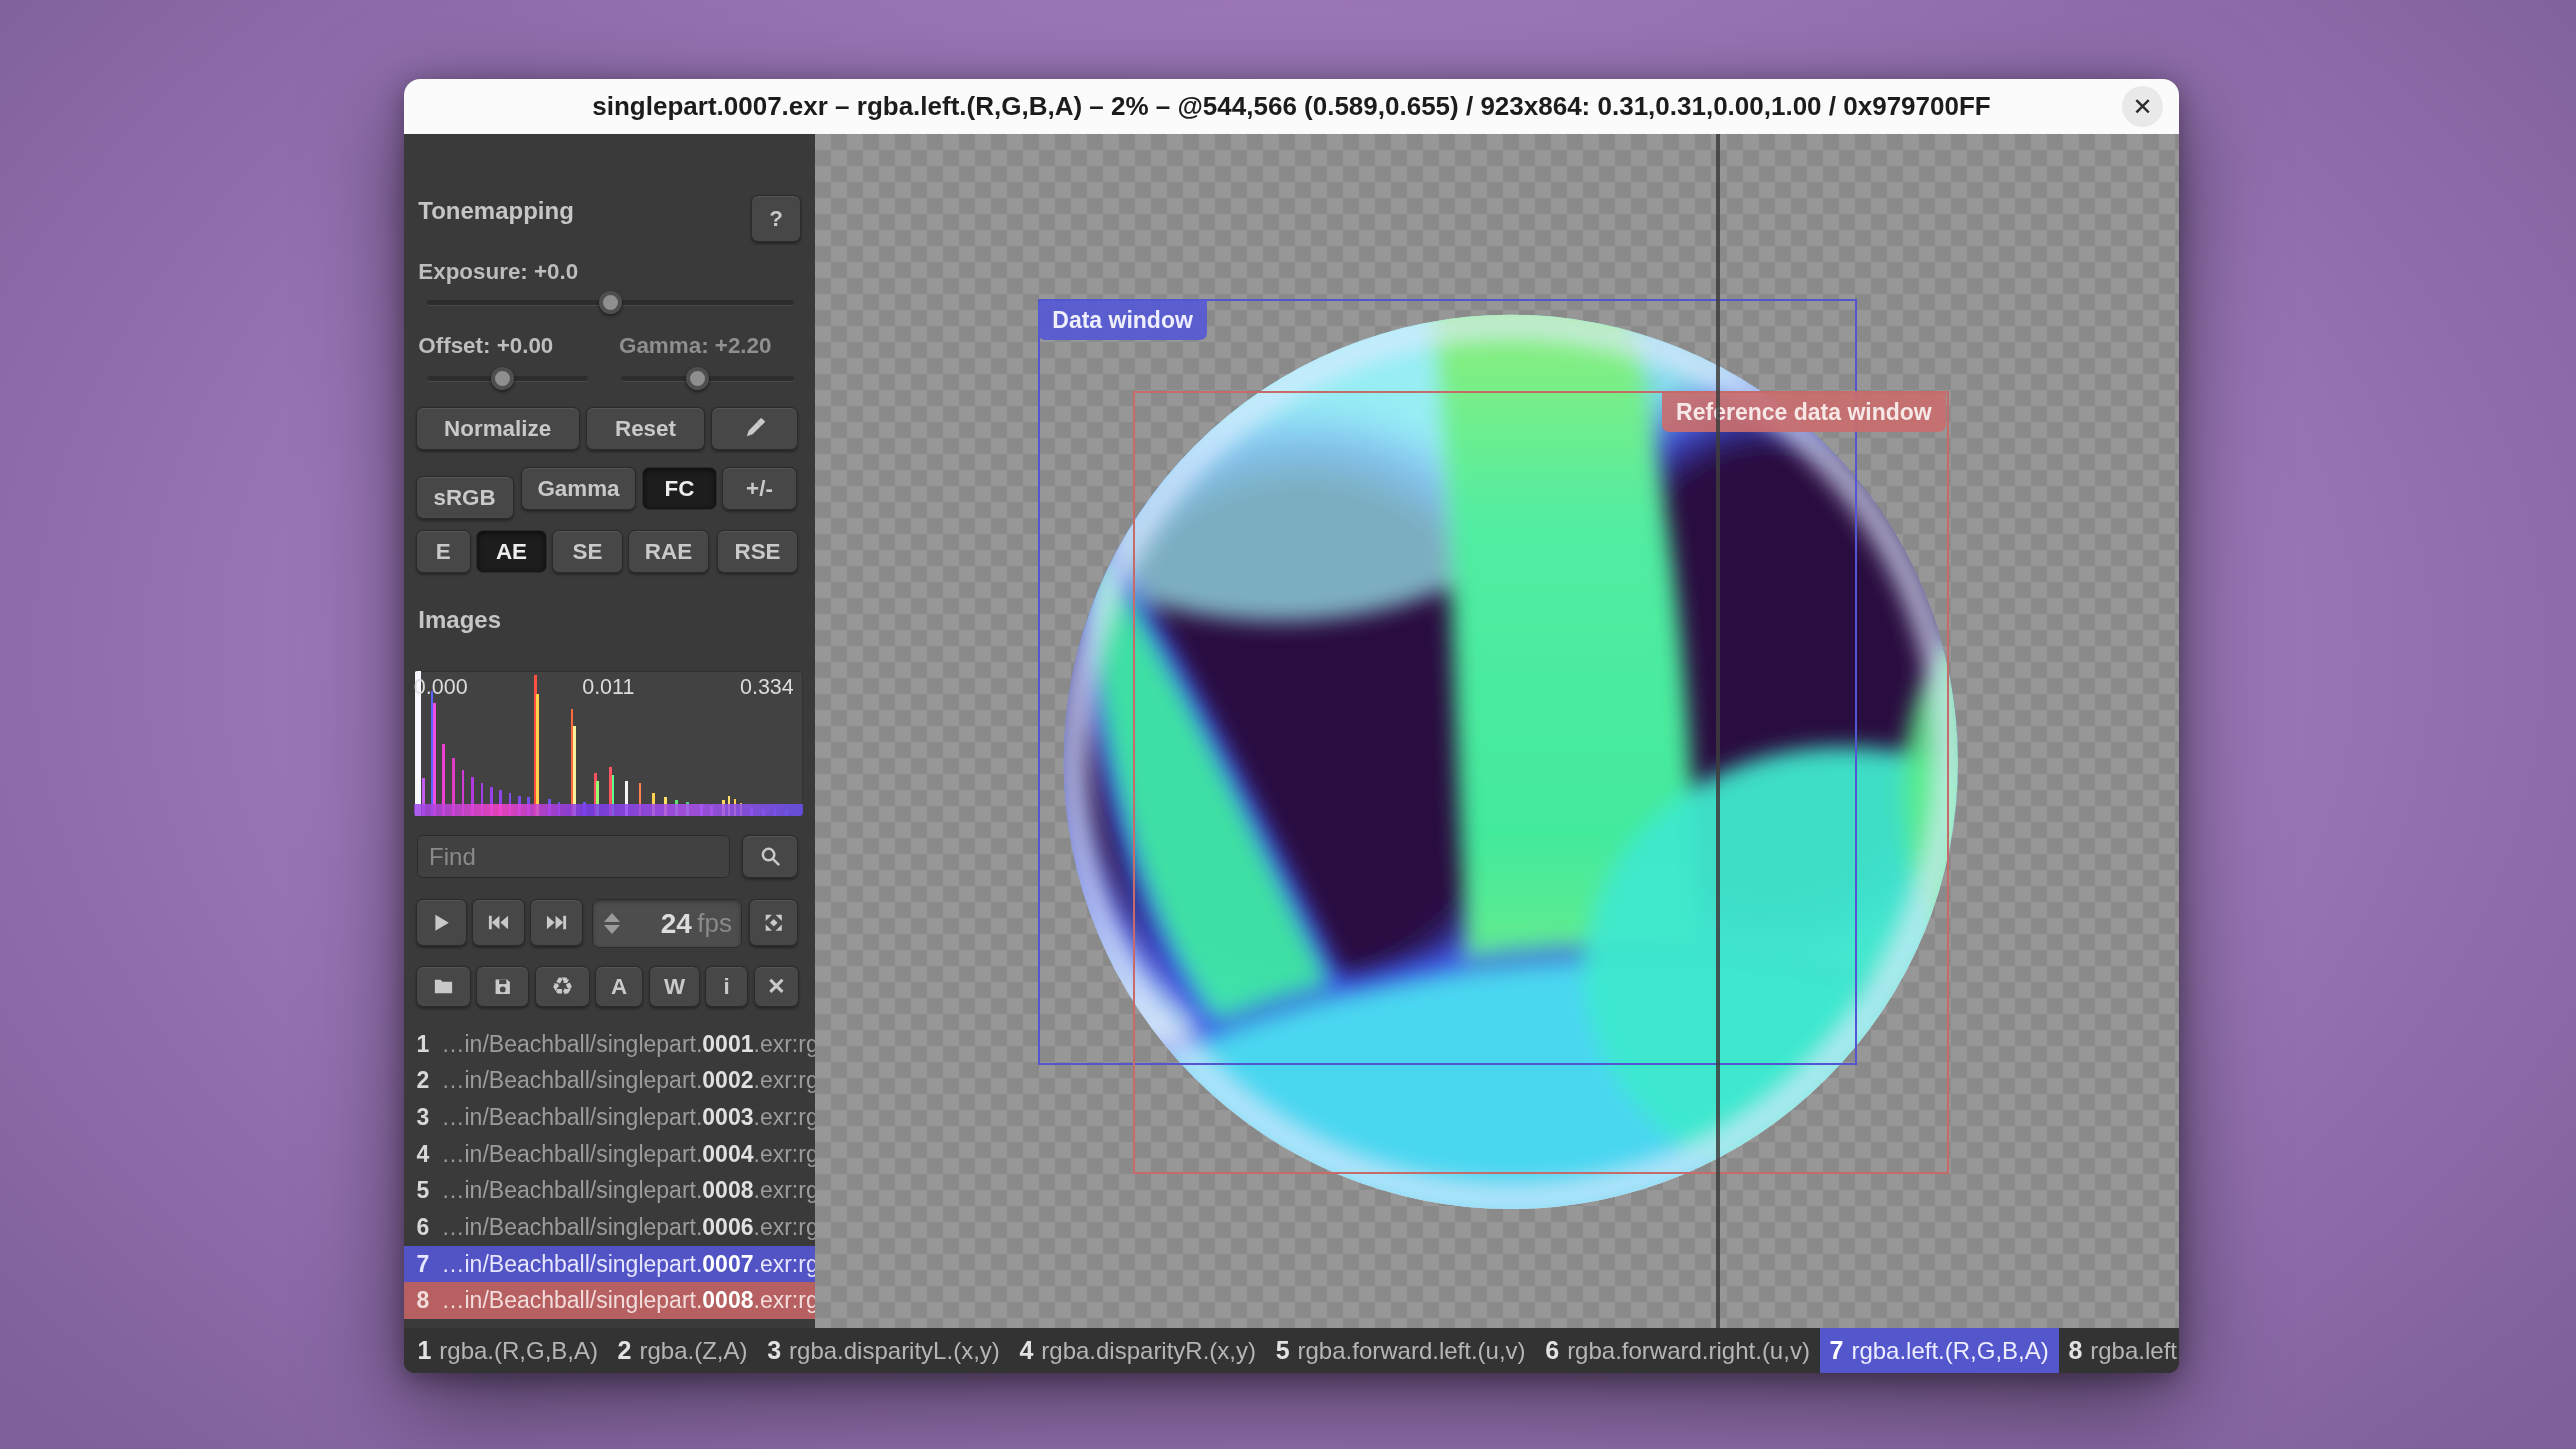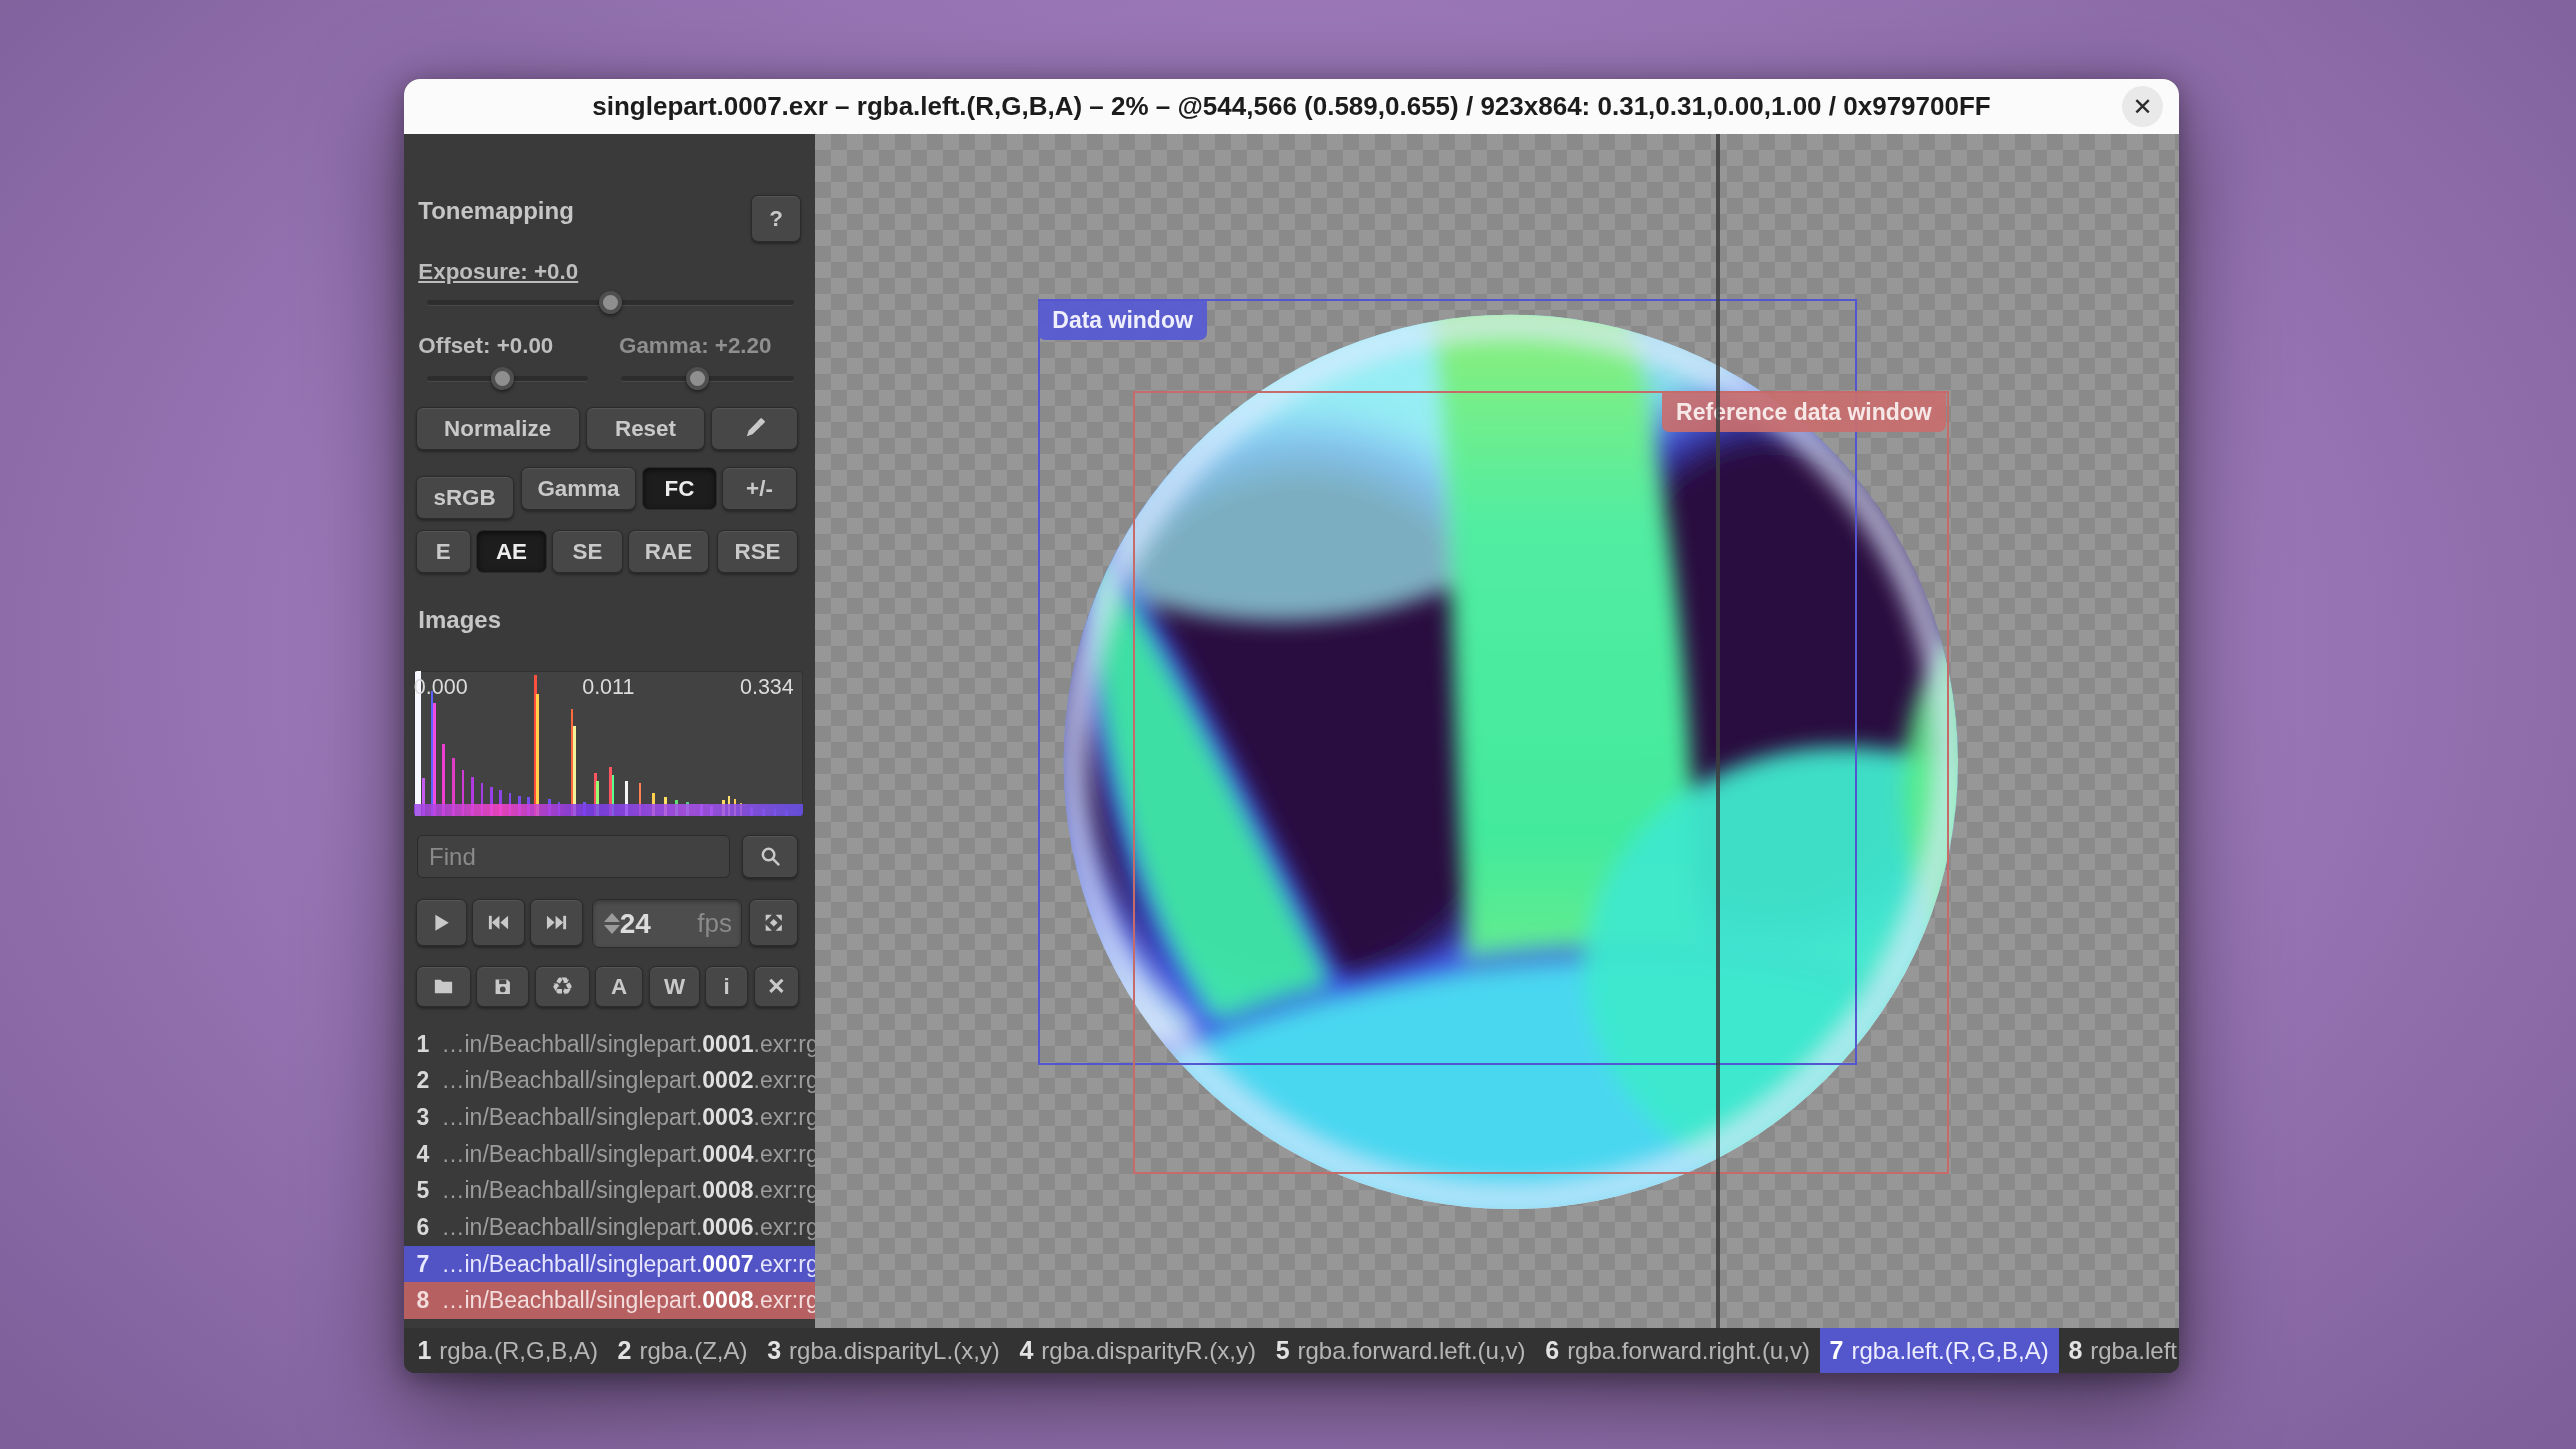--- a/index.html
+++ b/index.html
@@ -39,21 +39,21 @@
     background:#414141;border:0.9px solid #2a2a2a;border-radius:5.4px;color:#cfcfcf;font-size:24px;
     padding:0 10.7px;font-family:inherit;}
   #find-input::placeholder{color:#8a8a8a;}
   .icon-svg{display:block;}
   #fps-box{position:absolute;left:188px;top:765px;width:148px;height:47px;background:#4d4d4d;
     border-radius:7.2px;border:0.9px solid #2b2b2b;box-shadow:inset 0 1.8px 4.5px rgba(0,0,0,.3);
     display:flex;align-items:center;}
   .chev{width:0;height:0;border-left:8px solid transparent;border-right:8px solid transparent;}
   .chev.up{border-bottom:9px solid #9a9a9a;margin-bottom:2.7px;}
   .chev.down{border-top:9px solid #9a9a9a;}
-  #fps-num{flex:1;font-size:28px;font-weight:bold;color:#dcdcdc;}
+  #fps-num{flex:1;text-align:right;font-size:28px;font-weight:bold;color:#dcdcdc;}
   #fps-unit{font-size:26px;color:#8a8a8a;margin:0 9px 0 5.4px;}
   
   .img-row{position:absolute;left:0;width:411px;height:37px;line-height:37px;font-size:23px;
     white-space:nowrap;overflow:hidden;}
   .img-row .num{display:inline-block;width:25px;margin-left:12.5px;font-weight:bold;color:#d8d8d8;}
   .img-row .path{color:#9c9c9c;}
   .img-row .seq{color:#e0e0e0;font-weight:bold;}
   .img-row.selected{background:#5253c4;}
   .img-row.selected .path,.img-row.selected .num{color:#e6e6ff;}
   .img-row.selected .seq{color:#ffffff;}
@@ -90,21 +90,21 @@
 
     <div id="titlebar">
       <div id="title-text">singlepart.0007.exr – rgba.left.(R,G,B,A) – 2% – @544,566 (0.589,0.655) / 923x864: 0.31,0.31,0.00,1.00 / 0x979700FF</div>
       <div id="close-btn">✕</div>
     </div>
 
     <div id="sidebar">
       <div class="abs sect-header" style="left:14.3px;top:63px;">Tonemapping</div>
       <button class="btn" style="left:347px;top:61px;width:50px;height:47px;">?</button>
 
-      <div class="abs small-label" style="left:14.3px;top:125px;text-decoration:underline;">Exposure: +0.0</div>
+      <div class="abs small-label" style="left:14.3px;top:125px;">Exposure: +0.0</div>
       <div class="track" style="left:23px;top:166px;width:367px;">
         <div class="knob" style="left: calc(50% - 11.6px);"></div>
       </div>
 
       <div class="abs small-label" style="left:14.3px;top:199px;">Offset: +0.00</div>
       <div class="abs small-label dim-label" style="left:199px;top:199px;">Gamma: +2.20</div>
       <div class="track" style="left:23px;top:242px;width:161px;">
         <div class="knob" style="left: calc(47% - 11.6px);"></div>
       </div>
       <div class="track" style="left:217px;top:242px;width:173px;">

